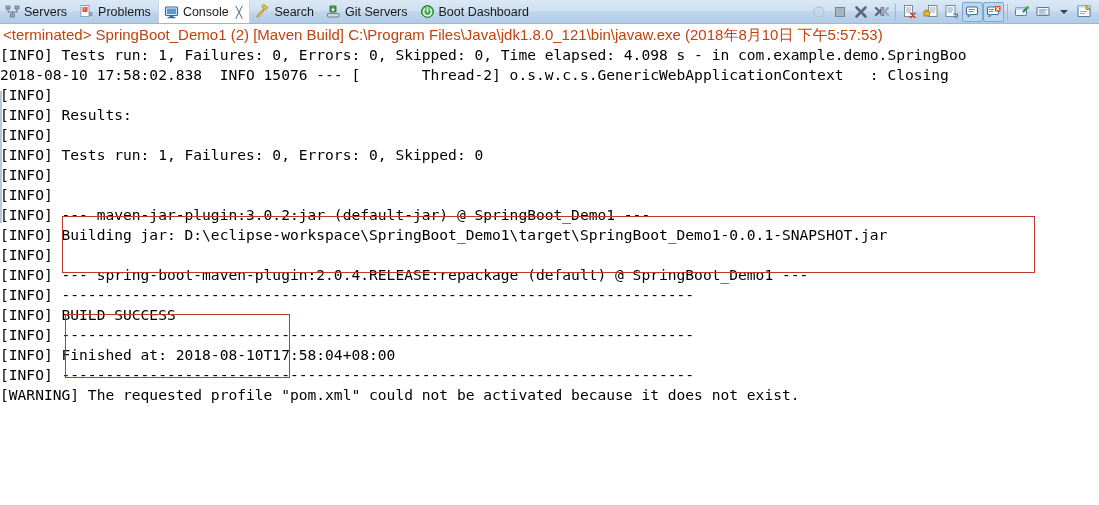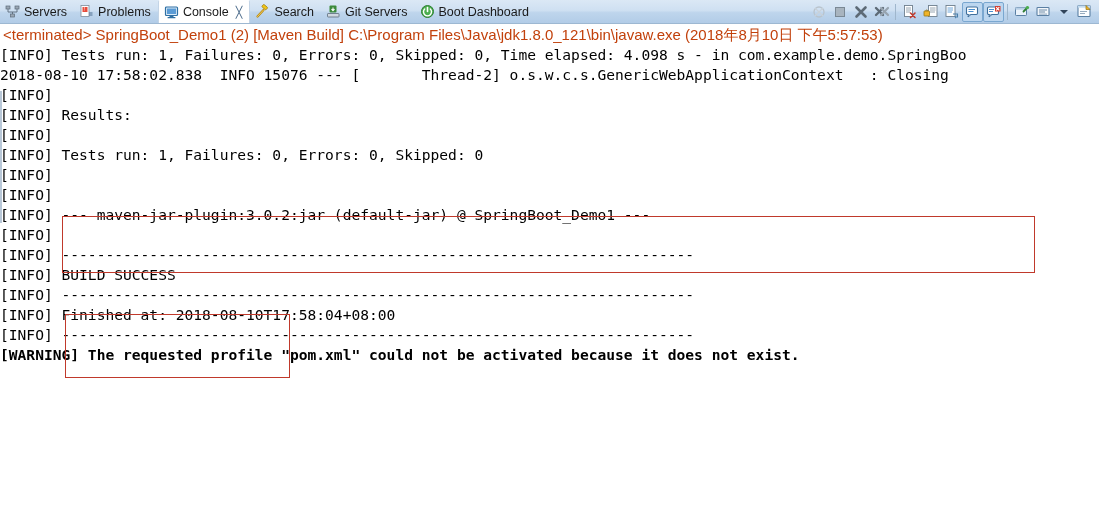--- a/index.html
+++ b/index.html
@@ -116,21 +116,21 @@
   }
   .cline {
     font-family: "DejaVu Sans Mono", "Liberation Mono", monospace;
     font-size: 14.6px;
     line-height: 20px;
     height: 20px;
     color: #000000;
     white-space: pre;
     position: relative;
   }
-  .cline.warn { color: #000000; font-weight: bold; }
+  .cline.warn { color: #000000; }
 
   
   .gutterbar {
     position: absolute;
     left: 0px;
     top: 46px;
     width: 2px;
     height: 132px;
     background: #b9c8d8;
   }
@@ -338,21 +338,23 @@
 
     <div class="cline">[INFO] Tests run: 1, Failures: 0, Errors: 0, Skipped: 0, Time elapsed: 4.098 s - in com.example.demo.SpringBoo</div>
     <div class="cline">2018-08-10 17:58:02.838  INFO 15076 --- [       Thread-2] o.s.w.c.s.GenericWebApplicationContext   : Closing </div>
     <div class="cline">[INFO] </div>
     <div class="cline">[INFO] Results:</div>
     <div class="cline">[INFO] </div>
     <div class="cline">[INFO] Tests run: 1, Failures: 0, Errors: 0, Skipped: 0</div>
     <div class="cline">[INFO] </div>
     <div class="cline">[INFO] </div>
     <div class="cline">[INFO] --- maven-jar-plugin:3.0.2:jar (default-jar) @ SpringBoot_Demo1 ---</div>
-    <div class="cline">[INFO] </div>
+    <div class="cline">[INFO] Building jar: D:\eclipse-workspace\SpringBoot_Demo1\target\SpringBoot_Demo1-0.0.1-SNAPSHOT.jar</div>
+    <div class="cline">[INFO] </div>
+    <div class="cline">[INFO] --- spring-boot-maven-plugin:2.0.4.RELEASE:repackage (default) @ SpringBoot_Demo1 ---</div>
     <div class="cline">[INFO] ------------------------------------------------------------------------</div>
     <div class="cline">[INFO] BUILD SUCCESS</div>
     <div class="cline">[INFO] ------------------------------------------------------------------------</div>
     <div class="cline">[INFO] Finished at: 2018-08-10T17:58:04+08:00</div>
     <div class="cline">[INFO] ------------------------------------------------------------------------</div>
     <div class="cline warn">[WARNING] The requested profile "pom.xml" could not be activated because it does not exist.</div>
   </div>
 
   <div class="annot" id="annot-jar"></div>
   <div class="annot" id="annot-build"></div>

